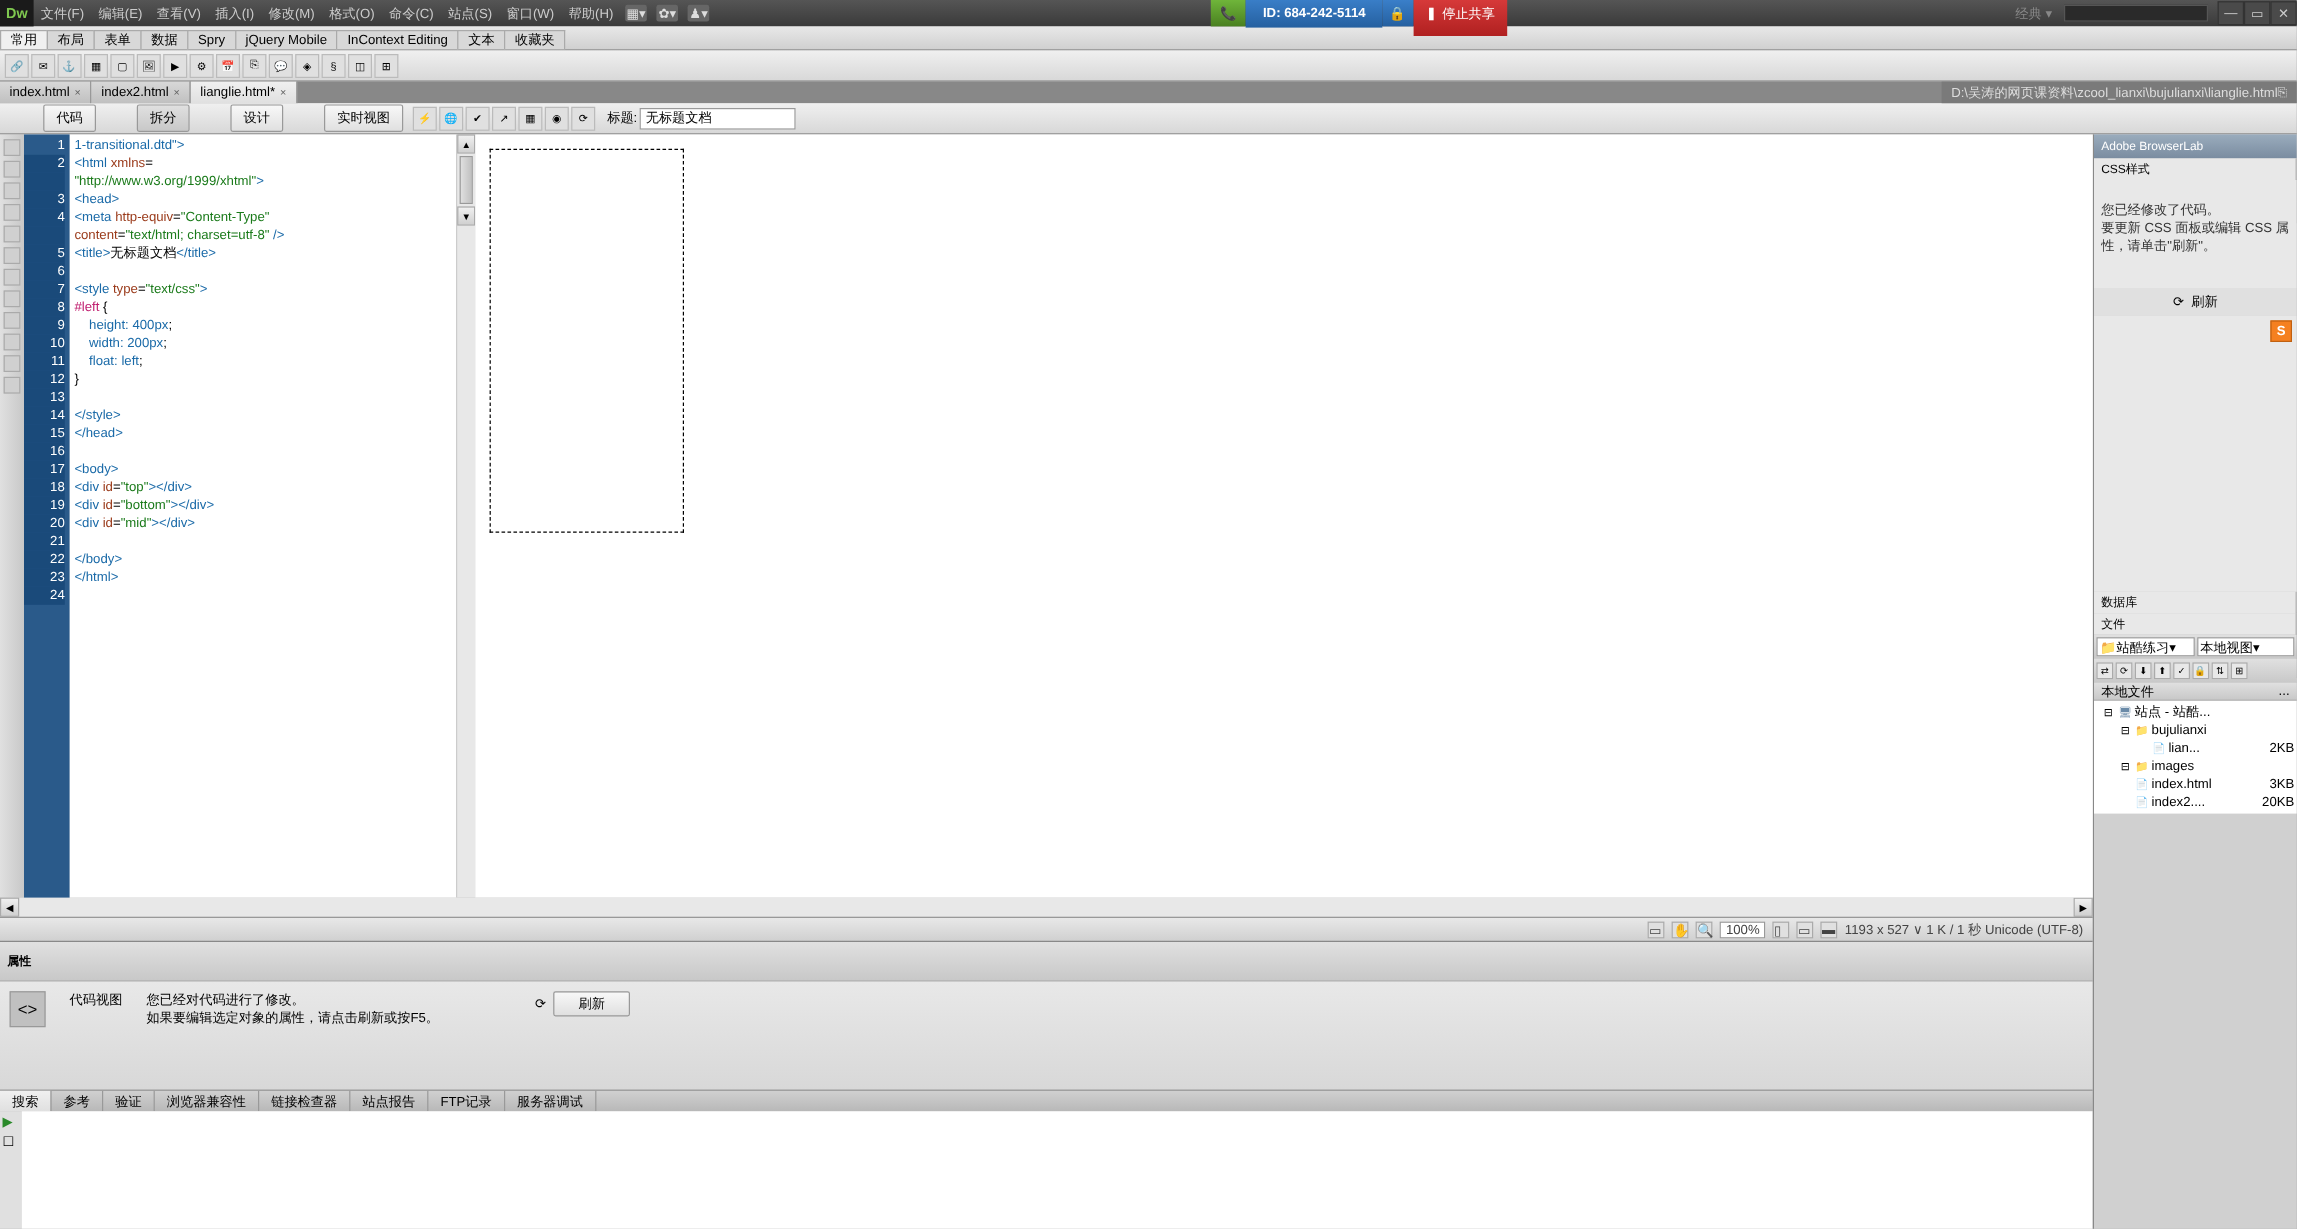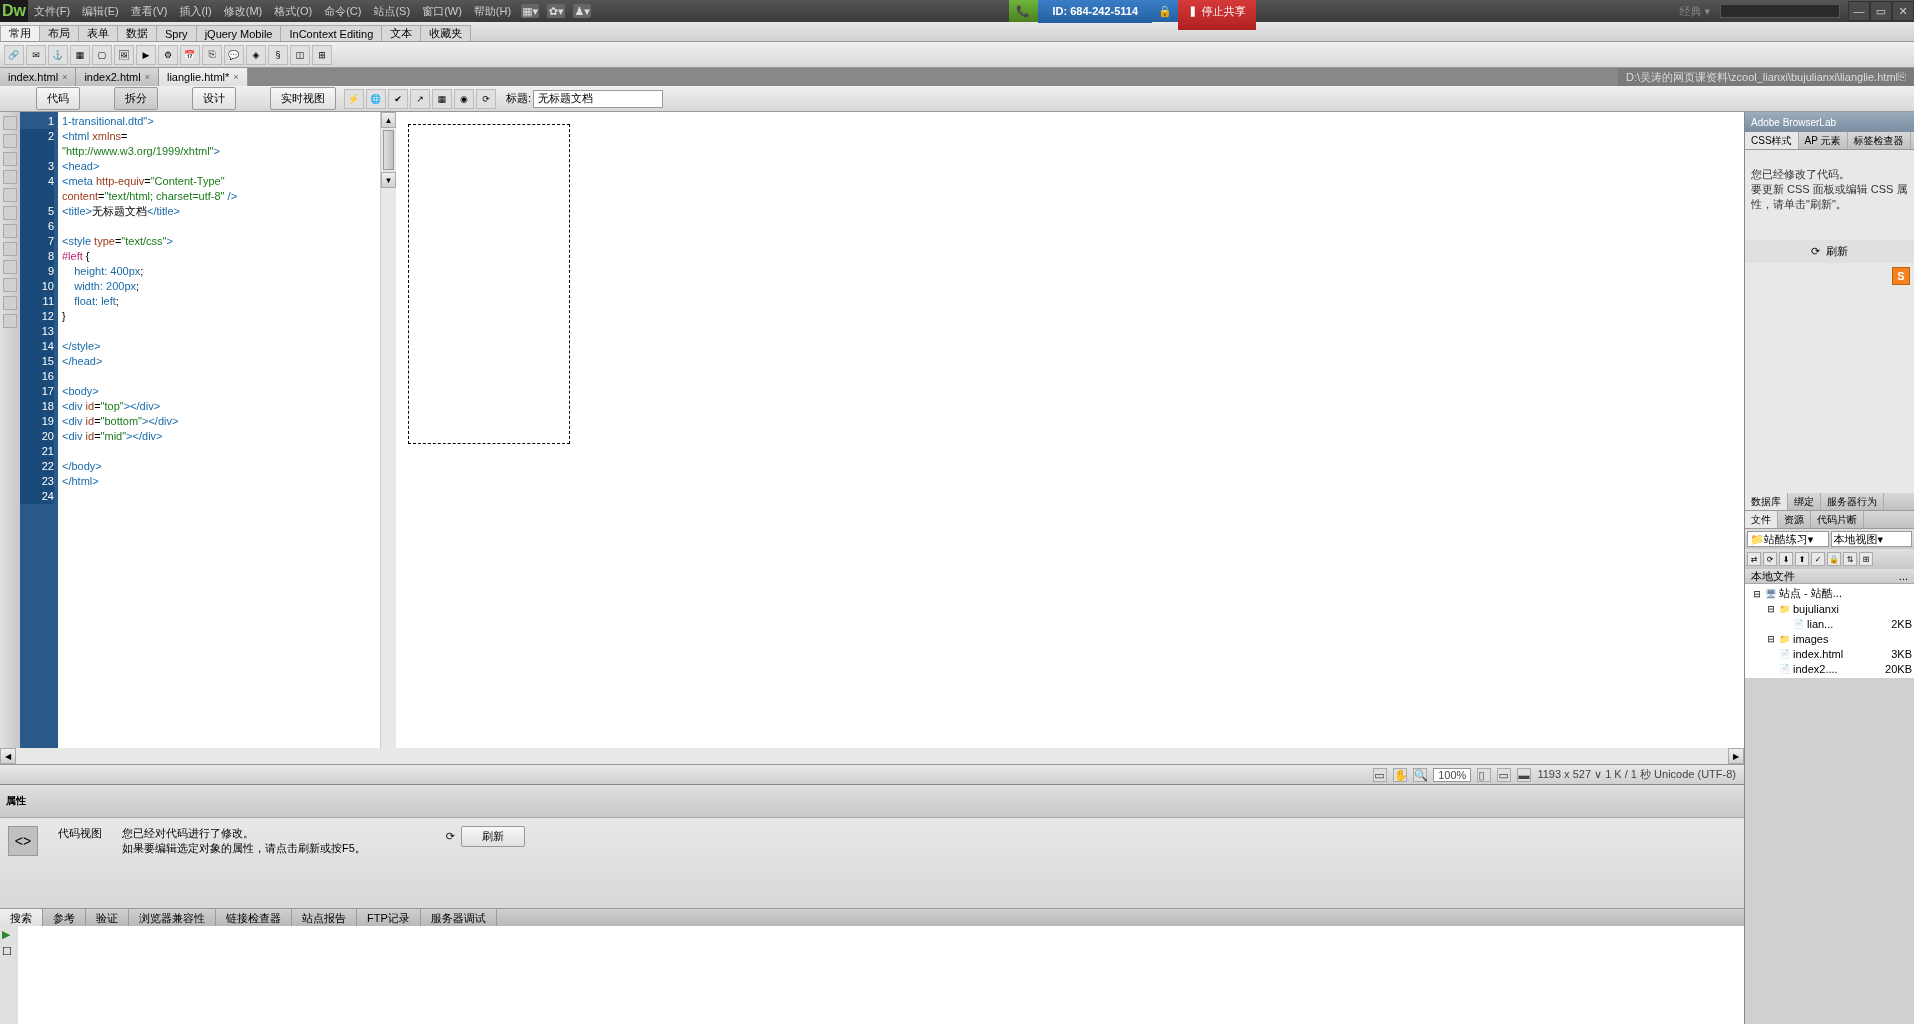--- a/index.html
+++ b/index.html
@@ -1,20 +1,20 @@
 <!DOCTYPE html>
 <html><head>
 <meta charset="utf-8">
 <style>
 * { margin: 0; padding: 0; box-sizing: border-box; font-family: "Microsoft YaHei", Tahoma, sans-serif; font-size: 11px; }
 body { background: #b8b8b8; overflow: hidden; width: 1914px; height: 1024px; }
 
 
 .menubar { height: 22px; background: linear-gradient(#555,#3a3a3a); display: flex; align-items: center; color: #ccc; }
-.dw-logo { width: 28px; height: 22px; background: #1a1a1a; color: #7fc850; font-weight: bold; display: flex; align-items: center; justify-content: center; font-size: 16px; }
+.dw-logo { width: 28px; height: 22px; background: #1a1a1a; color: #7fc850; font-weight: bold; display: flex; align-items: center; justify-content: center; font-size: 12px; }
 .menubar .menu-item { padding: 0 6px; height: 22px; display: flex; align-items: center; cursor: default; }
 .menubar .spacer { flex: 1; }
 .menubar .dd { width: 18px; height: 14px; background: #666; margin: 0 4px; border-radius: 2px; display:flex;align-items:center;justify-content:center;color:#ddd;}
 .teamviewer { display: flex; align-items: center; height: 22px; }
 .tv-green { background: linear-gradient(#6fb53a,#4a8020); padding: 0 8px; height: 22px; display:flex;align-items:center;}
 .tv-id { background: linear-gradient(#3a7fc9,#2560a0); color: #fff; padding: 12px 14px; height: 14px; display:flex;align-items:center; font-weight:bold;}
 .tv-lock { background: linear-gradient(#3a7fc9,#2560a0); padding:0 6px;height:22px;display:flex;align-items:center;}
 .tv-stop { background: linear-gradient(#e04040,#b02020); color:#fff; padding: 0 10px; height:38px; display:flex;align-items:center;}
 .classic { color:#888; padding: 0 10px; }
 .winbtns { display:flex; gap:0; }
@@ -87,21 +87,21 @@
 .bottom-tabs { height:18px; background:linear-gradient(#d0d0d0,#b8b8b8); display:flex; border-top:1px solid #999;}
 .btab { padding:2px 10px; border-right:1px solid #999; }
 .btab.active { background:linear-gradient(#f0f0f0,#e0e0e0);}
 .result-header { height:16px; background:#c8c8c8; display:flex; border-bottom:1px solid #aaa;}
 .result-header .col { padding:1px 8px; border-right:1px solid #aaa;}
 .result-area { flex:1; background:#fff; min-height:100px;}
 .result-gutter { width:18px; background:#e0e0e0;}
 
 
 .rp-title { height:20px; background:linear-gradient(#9aacbd,#7a8ca0); color:#fff; display:flex;align-items:center; padding:0 6px; font-size:10px;}
-.rp-tabs { height:18px; background:linear-gradient(#d8d8d8,#c0c0c0); display:flex; border-bottom:1px solid #999;}
+.rp-tabs { height:18px; background:linear-gradient(#d8d8d8,#c0c0c0); display:flex; border-bottom:1px solid #999;flex-direction:column;}
 .rp-tab { padding:2px 6px; border-right:1px solid #aaa; font-size:10px;}
 .rp-tab.active { background:#e8e8e8; }
 .rp-body { background:#e8e8e8; padding:6px; font-size:10px; color:#333;}
 .rp-refresh { display:flex; align-items:center; justify-content:center; gap:6px; padding:4px; background:#e0e0e0;}
 .orange-badge{position:absolute;right:4px;width:18px;height:18px;background:#f58020;border:1px solid #c06010;color:#fff;font-weight:bold;display:flex;align-items:center;justify-content:center;}
 .file-tree { background:#fff; font-size:10px; padding:2px;}
 .tree-row { display:flex; align-items:center; height:15px; gap:2px;}
 .tree-icon { width:12px;height:12px; display:inline-flex;align-items:center;justify-content:center; font-size:9px;}
 .folder-ico { color:#e6a817;}
 .file-ico { color:#6a8aa8;}

